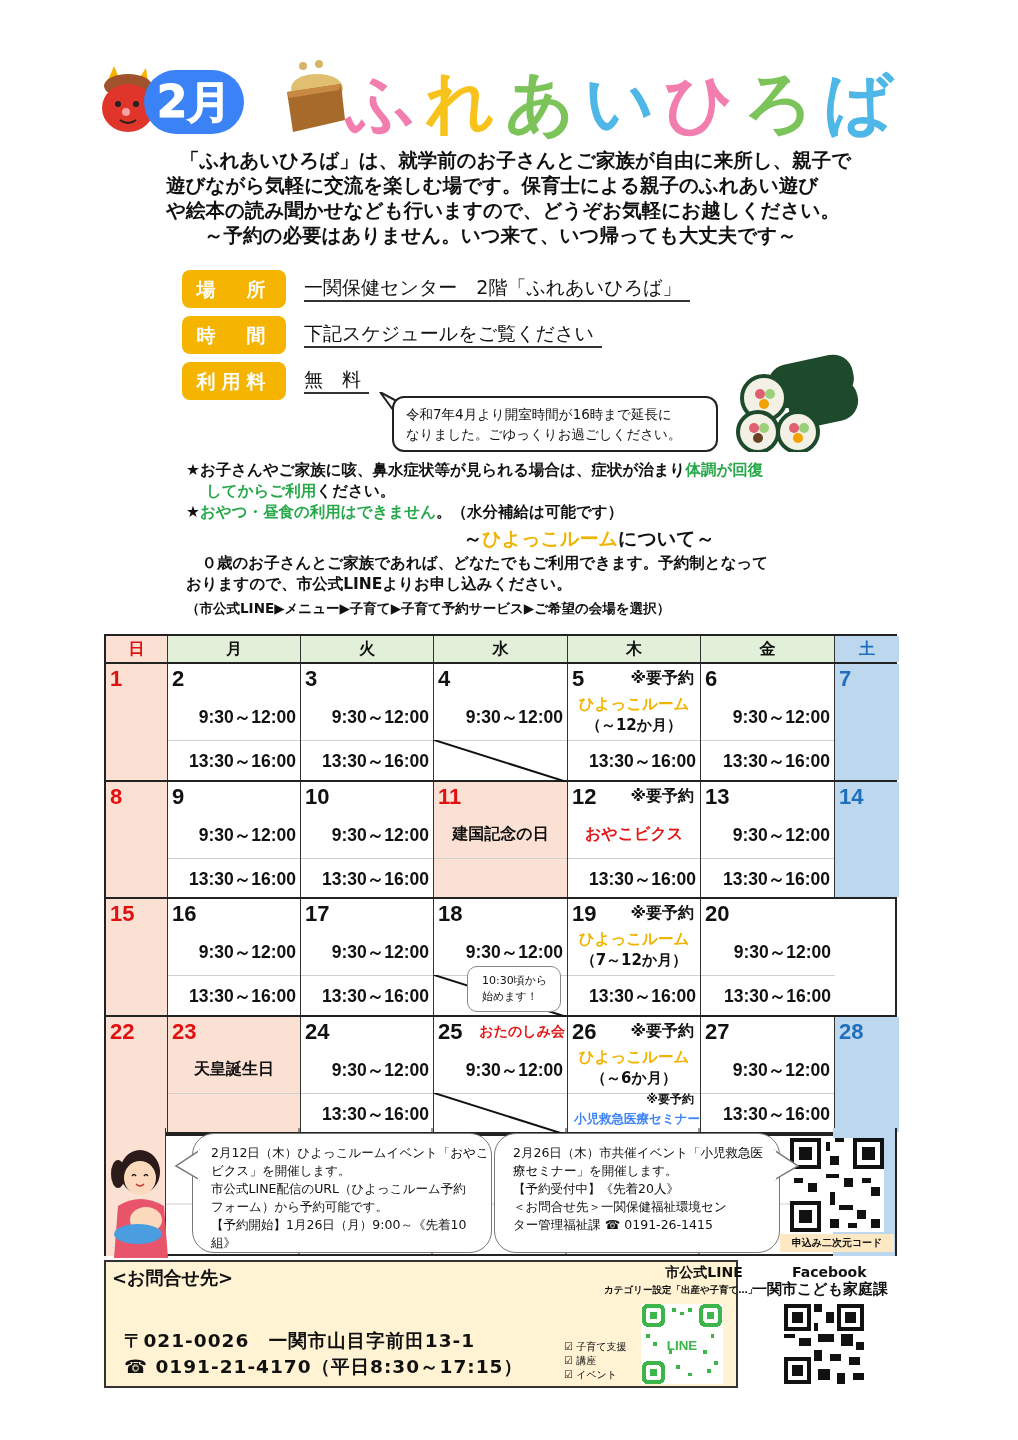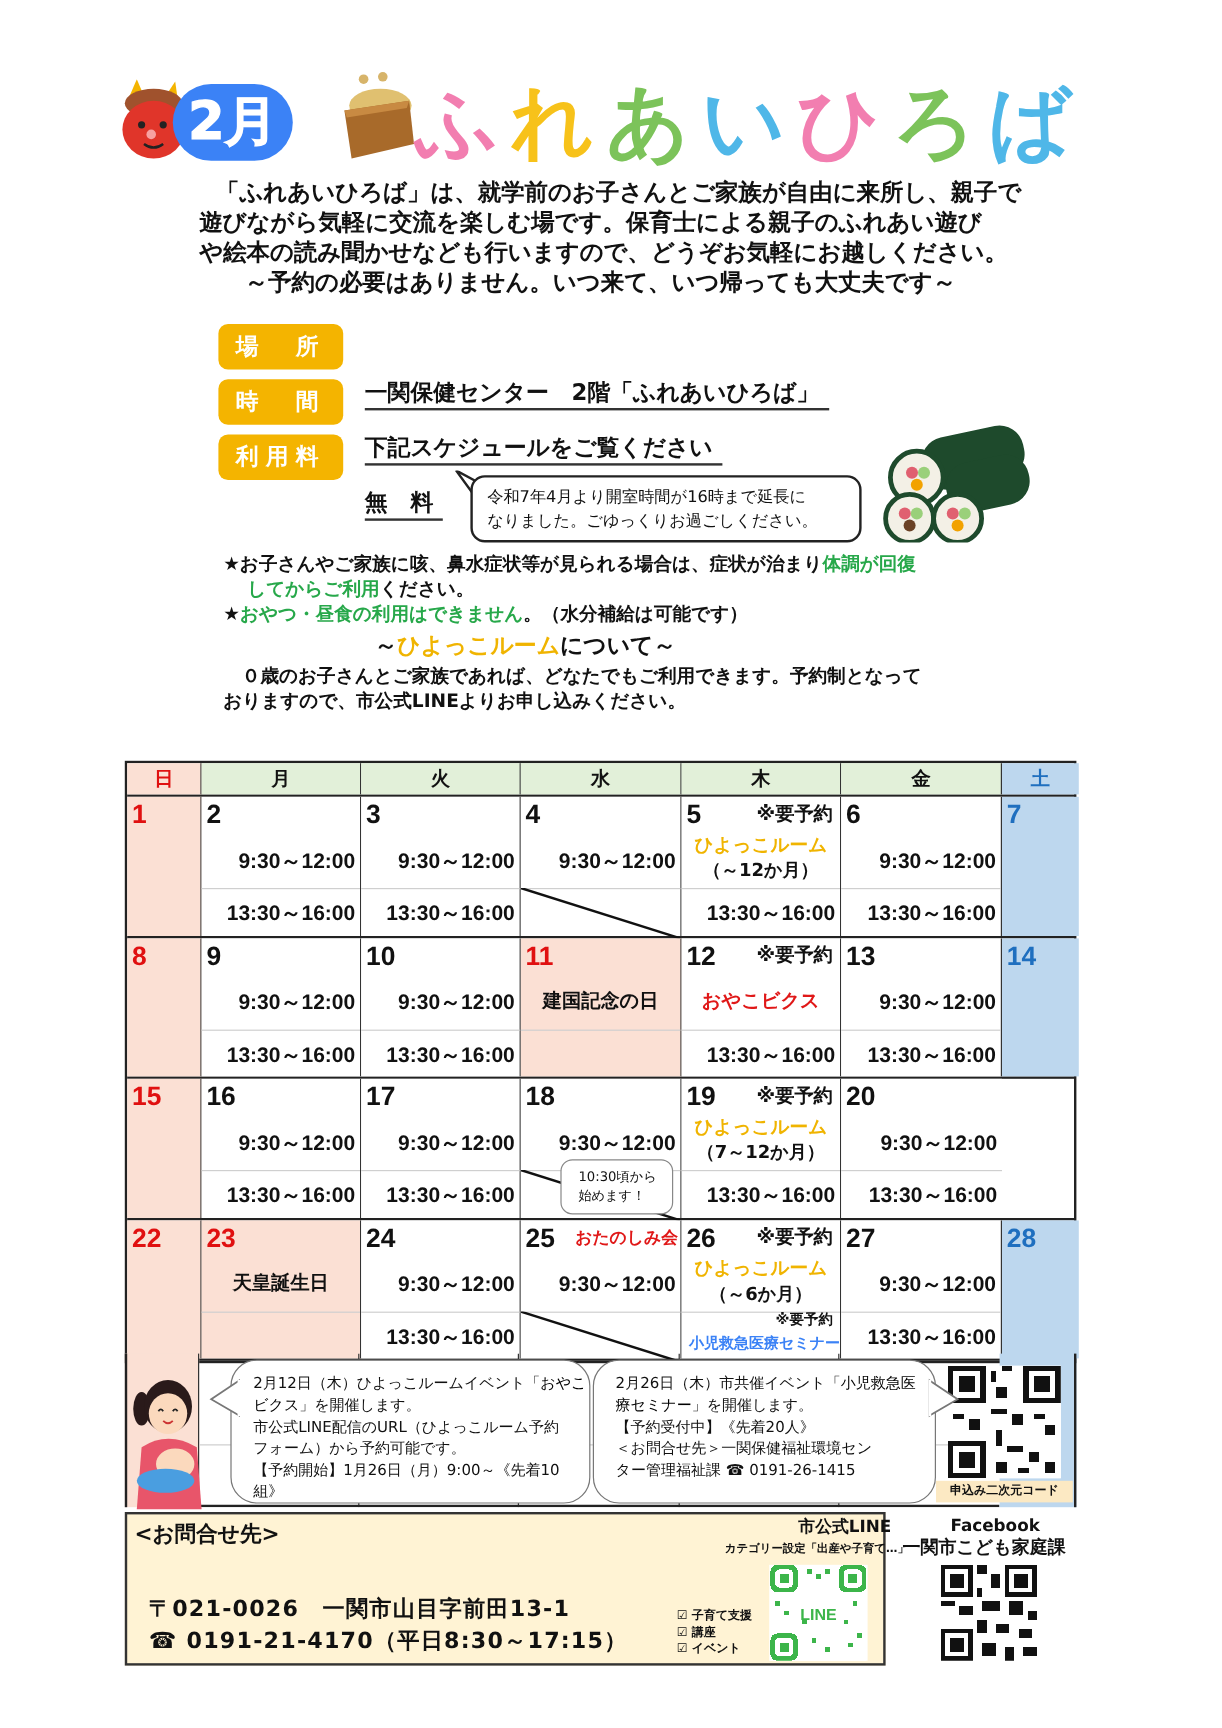--- a/index.html
+++ b/index.html
@@ -20,37 +20,37 @@
   .intro { position: absolute; left: 166px; top: 148px; width: 690px; font-weight: bold; font-size: 19.5px; line-height: 25px; color: #111; }
   .intro p { white-space: nowrap; }
   .intro .indent { padding-left: 14px; }
   .intro .tagline { padding-left: 38px; }
 
   
   .info { position: absolute; left: 182px; top: 268px; width: 600px; }
   .info-row { position: relative; height: 46px; margin-bottom: 0; }
   .badge { position: absolute; left: 0; top: 2px; width: 104px; height: 38px; border-radius: 8px; background: #f4b400;
     color: #fff; font-weight: bold; font-size: 19px; line-height: 38px; text-align: center; letter-spacing: 6px; }
-  .info-val { position: absolute; left: 122px; top: 6px; font-weight: bold; font-size: 19px; line-height: 26px;
-    border-bottom: 2px solid #333; white-space: nowrap; padding-right: 8px; margin-top: 40px; }
+  .info-val { position: absolute; left: 122px; top: 6px; font-weight: normal; font-size: 19px; line-height: 26px;
+    border-bottom: 2px solid #333; white-space: nowrap; padding-right: 8px; }
   .info-val .small { font-size: 15px; }
 
   .bubble-note { position: absolute; left: 392px; top: 396px; width: 326px; height: 56px; border: 2px solid #222; border-radius: 12px;
     background: #fff; font-size: 13.5px; line-height: 20px; padding: 6px 0 0 12px; }
   .bubble-note:before { content: ""; position: absolute; left: 4px; top: -20px; width: 0; height: 0;
     border-left: 2px solid transparent; }
   .bubble-tail { position: absolute; left: 378px; top: 392px; width: 30px; height: 24px; }
 
   .ehomaki { position: absolute; left: 728px; top: 352px; width: 132px; height: 100px; }
 
   
   .notes { position: absolute; left: 186px; top: 460px; width: 680px; font-weight: bold; font-size: 15.5px; line-height: 21px; }
   .notes .green { color: #27a84a; }
   .notes .pad { padding-left: 20px; }
-  .notes .hiyoko-head { text-align: left; padding-left: 126px; font-size: 19px; line-height: 26px; margin-top: 2px; }
+  .notes .hiyoko-head { text-align: center; padding-left: 126px; font-size: 19px; line-height: 26px; margin-top: 2px; }
   .notes .yellow { color: #f0b400; }
   .notes .para { margin-top: 2px; }
   .notes .path { font-size: 13.5px; margin-top: 3px; }
 
   
   .cal { position: absolute; left: 104px; top: 634px; width: 793px; border: 2px solid #222; }
   .cal-head { display: grid; grid-template-columns: 62px 133px 133px 134px 133px 134px 64px; height: 28px; border-bottom: 2px solid #222; }
   .cal-head div { text-align: center; font-weight: bold; font-size: 16px; line-height: 26px; border-right: 1px solid #333; background: #e2f0d9; }
   .cal-head div:last-child { border-right: none; }
   .cal-head .sun { background: #fbe0d4; color: #e01010; }
@@ -98,21 +98,21 @@
   .qr-caption { position: absolute; left: 780px; top: 1234px; width: 114px; height: 18px; background: #fce9c3; font-size: 10px; font-weight: bold; text-align: center; line-height: 18px; z-index: 4; }
 
   
   .contact { position: absolute; left: 104px; top: 1260px; width: 634px; height: 128px; background: #fff3d4; border: 2px solid #333; }
   .contact-title { position: absolute; left: 6px; top: 4px; font-size: 18px; font-weight: bold; }
   .contact-line { position: absolute; left: 18px; font-size: 18.5px; font-weight: bold; white-space: nowrap; }
   .cl1 { top: 38px; }
   .cl1 .small { font-size: 16px; }
   .cl2 { top: 66px; letter-spacing: 1px; }
   .cl3 { top: 92px; letter-spacing: 1px; }
-  .checks { position: absolute; left: 458px; top: 78px; font-size: 10px; font-weight: bold; line-height: 14px; }
+  .checks { position: absolute; left: 458px; top: 78px; font-size: 10px; font-weight: normal; line-height: 14px; }
   .line-label { position: absolute; left: 528px; top: 2px; width: 140px; text-align: center; font-size: 14px; font-weight: bold; }
   .line-sub { position: absolute; left: 498px; top: 22px; font-size: 9.5px; font-weight: bold; white-space: nowrap; }
   .fb-label { position: absolute; left: 686px; top: 2px; font-size: 14px; font-weight: bold; }
   .fb-sub { position: absolute; left: 646px; top: 18px; font-size: 15px; font-weight: bold; white-space: nowrap; }
   .qr-line { position: absolute; left: 535px; top: 42px; width: 82px; height: 80px; background: #fff; }
   .qr-fb { position: absolute; left: 676px; top: 42px; width: 84px; height: 80px; background: #fff; }
 </style>
 </head>
 <body>
 
@@ -201,20 +201,21 @@
     <span class="green">してからご利用</span><span>ください。</span>
   </div>
   <div>
     <span>★</span><span class="green">おやつ・昼食の利用はできません</span><span>。（水分補給は可能です）</span>
   </div>
   <div class="hiyoko-head">
     <span>～</span><span class="yellow">ひよっこルーム</span><span>について～</span>
   </div>
   <div class="para">　０歳のお子さんとご家族であれば、どなたでもご利用できます。予約制となって</div>
   <div>おりますので、市公式LINEよりお申し込みください。</div>
+  <div class="path">（市公式LINE▶メニュー▶子育て▶子育て予約サービス▶ご希望の会場を選択）</div>
 </div>
 
 <div class="cal">
   <div class="cal-head">
     <div class="sun">日</div>
     <div>月</div>
     <div>火</div>
     <div>水</div>
     <div>木</div>
     <div>金</div>

